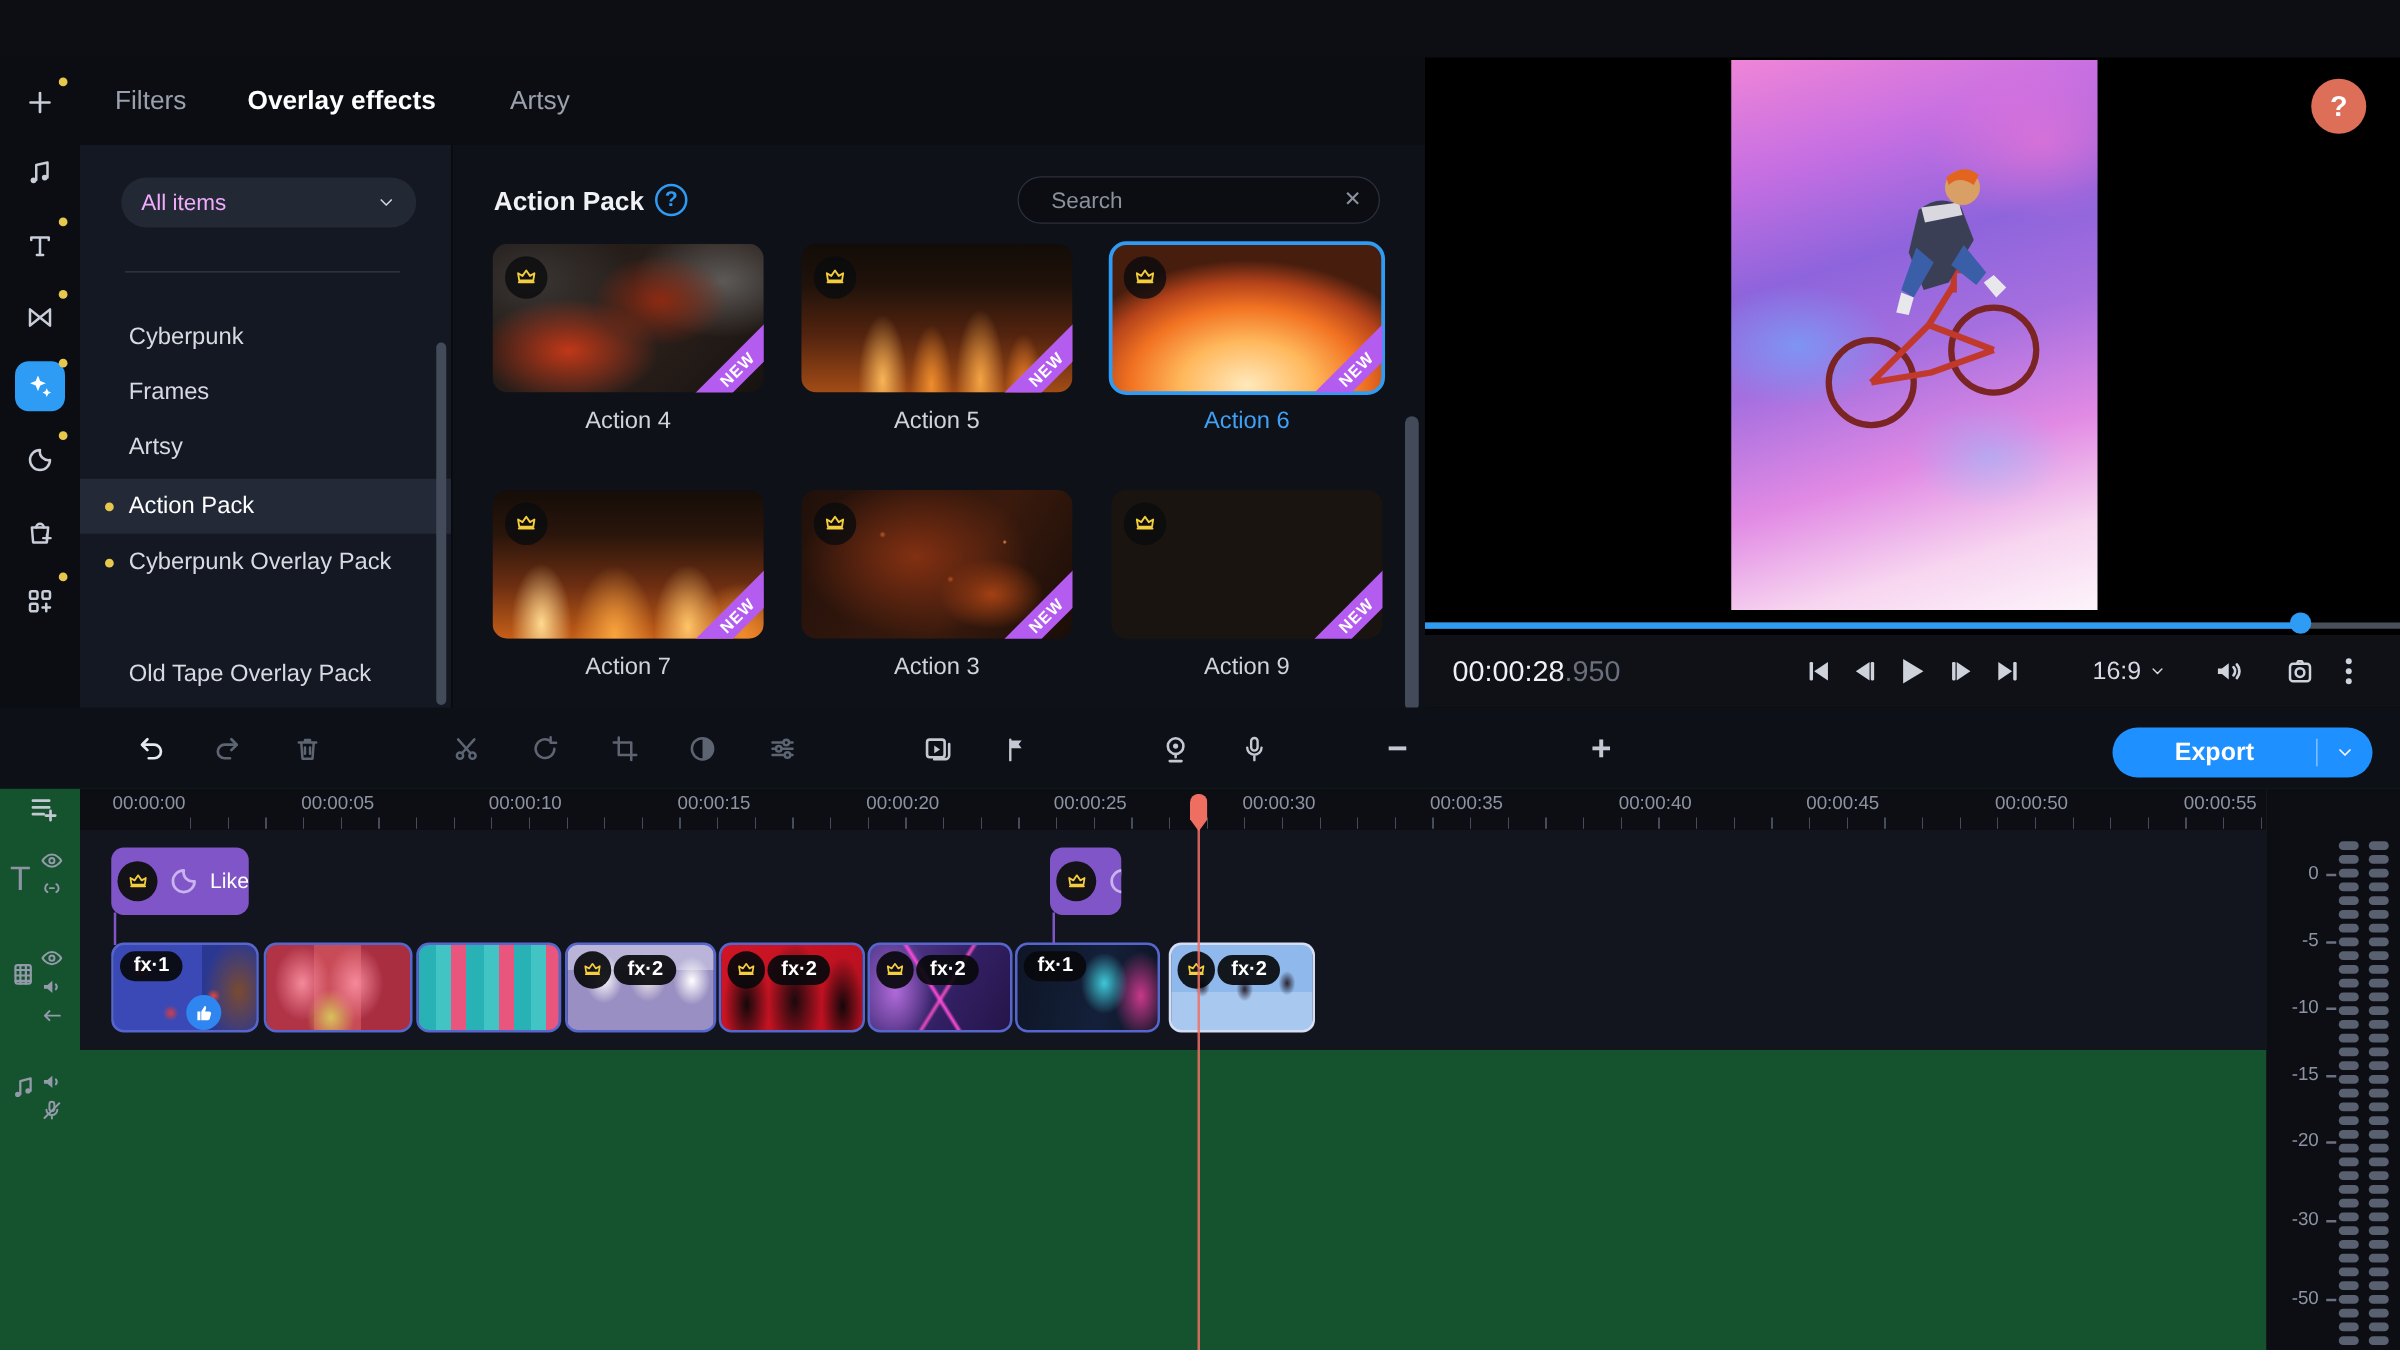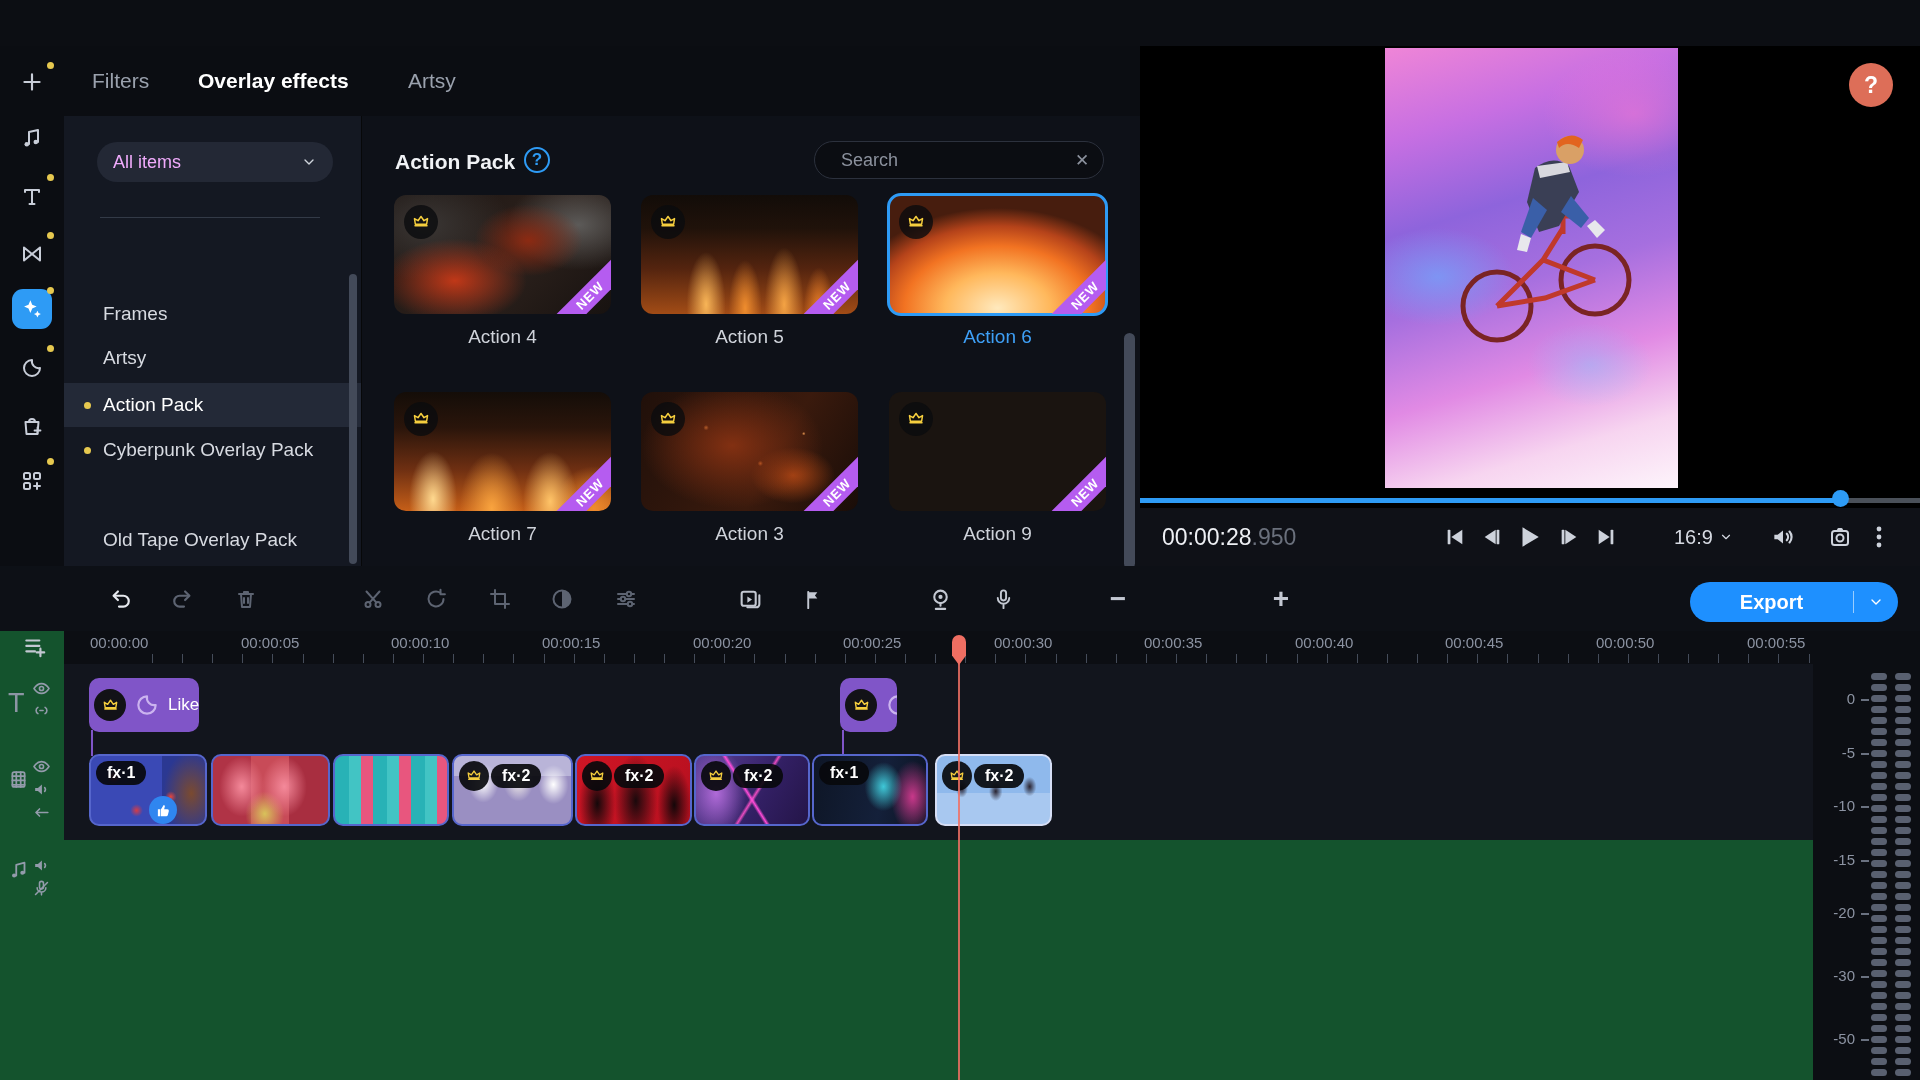--- a/index.html
+++ b/index.html
@@ -263,20 +263,23 @@
   <section id="sidebar" class="abs">
     <div id="filter-dropdown">
       <span>All items</span>
       <span class="chev">
           <svg class="ic" width="16" height="16" viewBox="0 0 24 24">
             <path d="M6 9l6 6 6-6"></path>
           </svg>
         </span>
     </div>
     <div class="side-divider"></div>
+    <div class="side-item" style="top:132px">
+        <span>Cyberpunk</span>
+      </div>
     <div class="side-item" style="top:176px">
         <span>Frames</span>
       </div>
     <div class="side-item" style="top:220px">
         <span>Artsy</span>
       </div>
     <div class="side-item selected" style="top:267px">
         <span class="side-dot" style="top:19px"></span>
         <span>Action Pack</span>
       </div>

